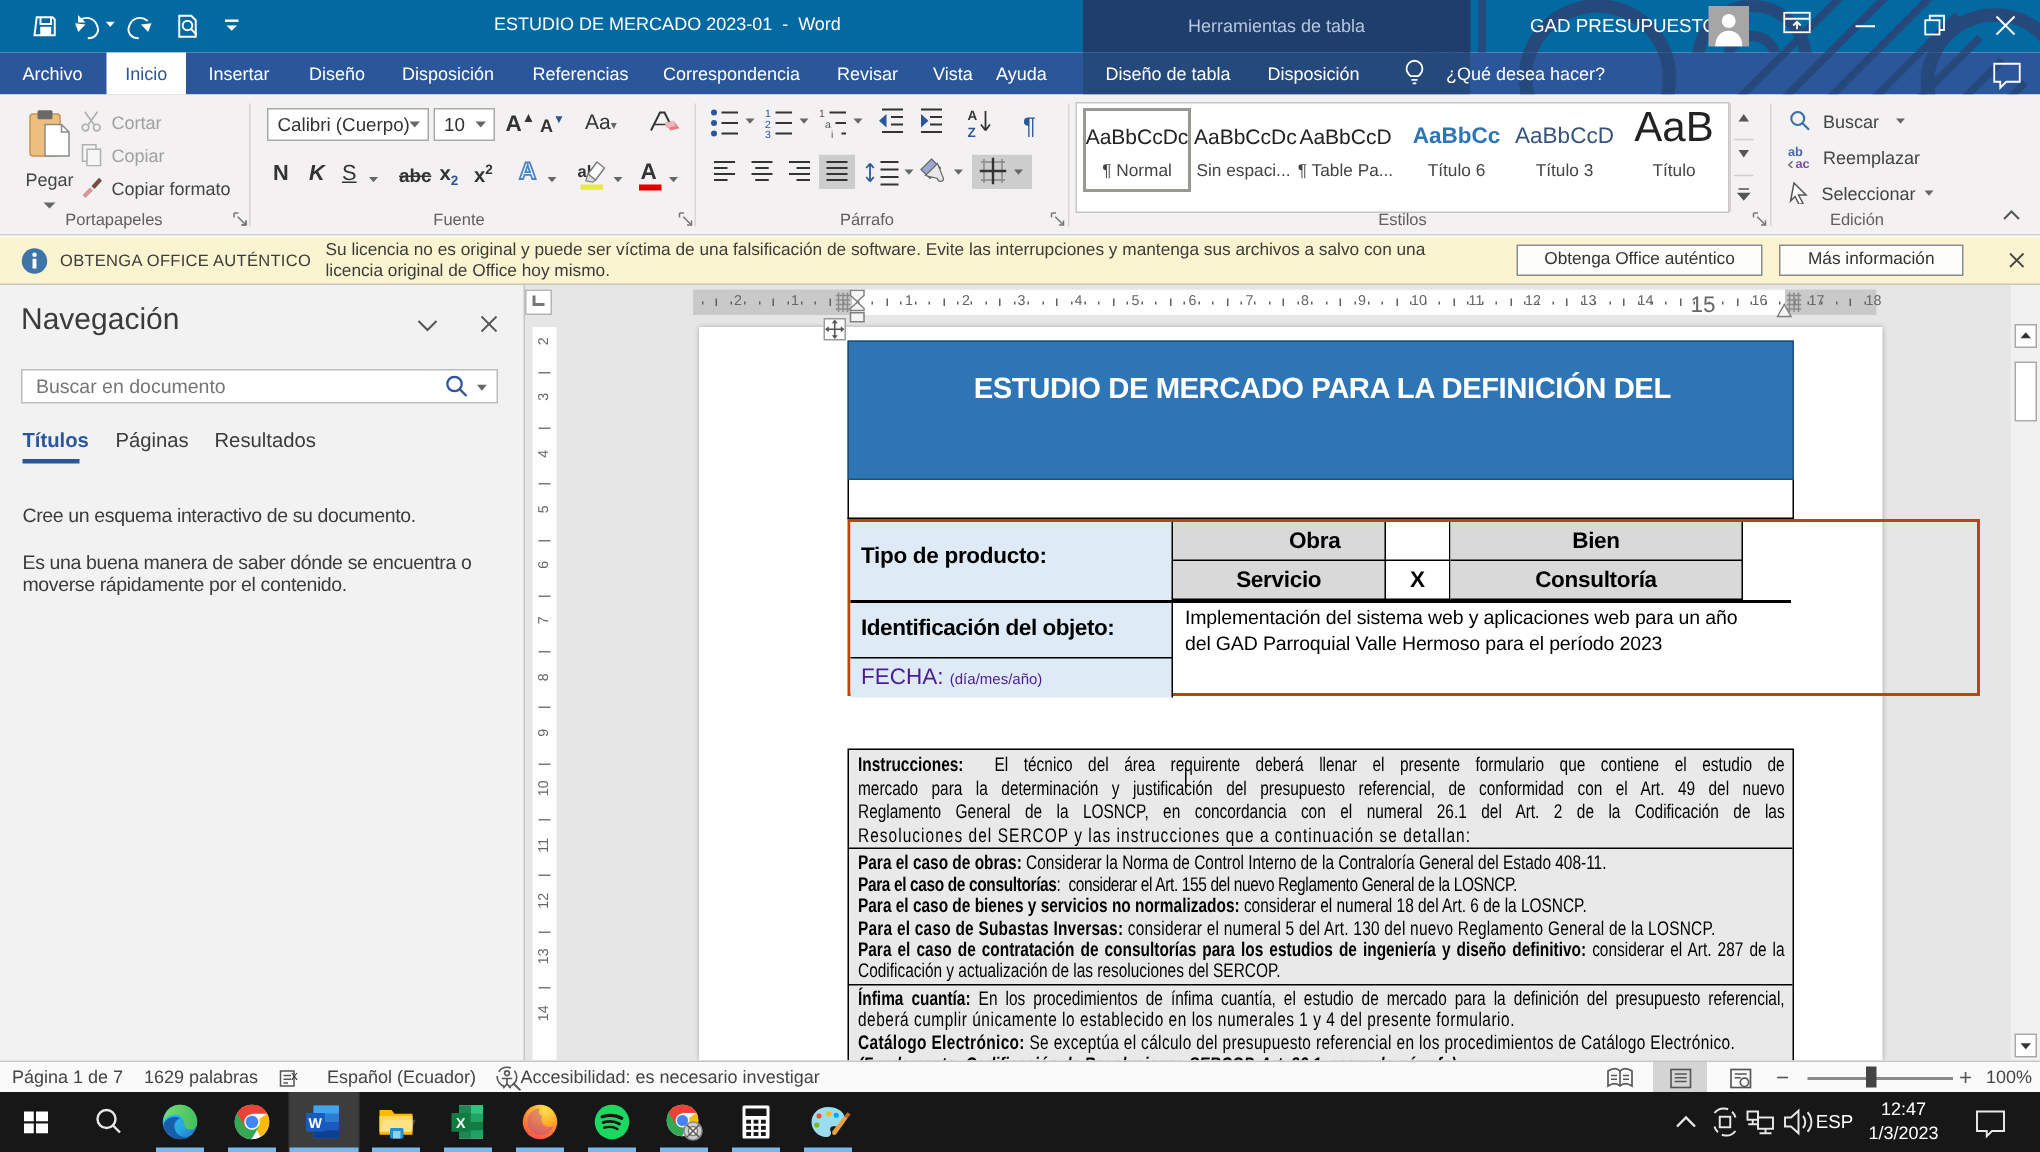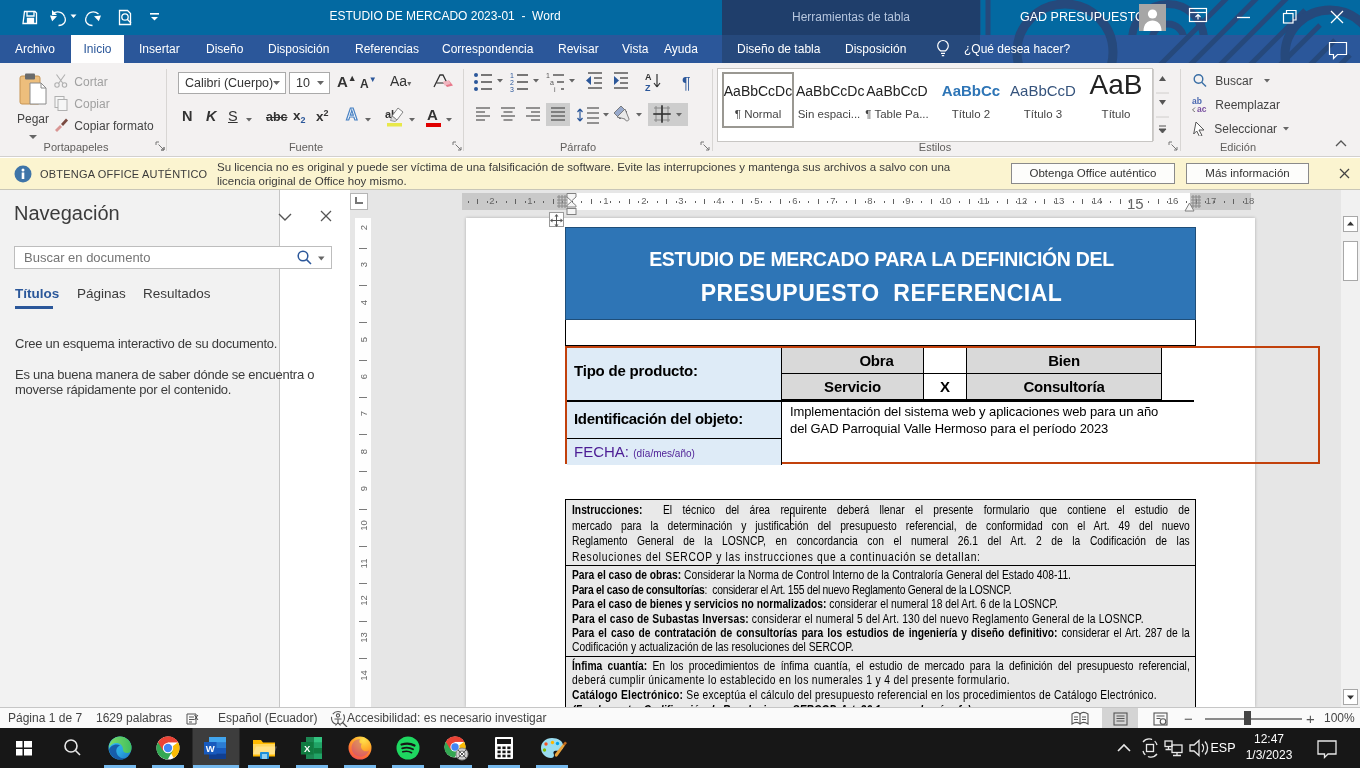--- a/index.html
+++ b/index.html
@@ -22,21 +22,21 @@
   .launch { position:absolute; bottom:5px; width:10px; height:10px; }
   .stile { position:absolute; text-align:center; white-space:nowrap; }
   .jl { text-align:justify; text-align-last:justify; white-space:nowrap; width:792px; transform:scaleX(0.78); transform-origin:0 50%; }
   .il { white-space:nowrap; transform:scaleX(0.78); transform-origin:0 50%; }
 
   
   #msgbar { left:0; top:158px; width:1360px; height:32px; background:#fbf4d0; border-bottom:1px solid #c8c6b8; }
   .mbtn { position:absolute; top:5px; height:21px; background:#fdfdfb; border:1px solid #8a8a8a; font-size:11.5px; color:#333; text-align:center; line-height:19px; }
 
   
-  #navpane { left:0; top:190px; width:280px; height:517px; background:#f2f2f2; border-right:1px solid #c6c6c6; }
+  #navpane { left:0; top:190px; width:350px; height:517px; background:#f2f2f2; border-right:1px solid #c6c6c6; }
 
   
   #docarea { left:350px; top:190px; width:991px; height:517px; background:#e6e6e6; overflow:hidden; }
   #page { position:absolute; left:116px; top:28px; width:789px; height:489px; background:#fff; box-shadow:0 0 3px rgba(0,0,0,.25); }
 
   
   #vscroll { left:1341px; top:190px; width:19px; height:517px; background:#f1f1f1; }
 
   
   #statusbar { left:0; top:707px; width:1360px; height:21px; background:#fafafa; border-top:1px solid #c6c6c6; font-size:12px; color:#444; }
@@ -383,21 +383,21 @@
   <div style="position:absolute;left:717px;top:5px;width:436px;height:74px;background:#fff;border:1px solid #c8c6c4;"></div>
   <div style="position:absolute;left:722px;top:9px;width:72px;height:56px;background:#f5f4f2;border:2px solid #9a9892;"></div>
   <div style="position:absolute;left:724px;top:11px;width:68px;height:52px;background:#fff;border:1px solid #fff;"></div>
   <div class="stile" style="left:722px;top:20px;width:72px;font-size:14px;color:#222;">AaBbCcDc</div>
   <div class="stile" style="left:722px;top:45px;width:72px;font-size:11.5px;color:#444;">¶ Normal</div>
   <div class="stile" style="left:796px;top:20px;width:66px;font-size:14px;color:#222;">AaBbCcDc</div>
   <div class="stile" style="left:796px;top:45px;width:66px;font-size:11.5px;color:#444;">Sin espaci...</div>
   <div class="stile" style="left:864px;top:20px;width:66px;font-size:14px;color:#222;">AaBbCcD</div>
   <div class="stile" style="left:864px;top:45px;width:66px;font-size:11.5px;color:#444;">¶ Table Pa...</div>
   <div class="stile" style="left:939px;top:19px;width:64px;font-size:15px;color:#2e75b6;font-weight:bold;">AaBbCc</div>
-  <div class="stile" style="left:939px;top:45px;width:64px;font-size:11.5px;color:#444;">Título 2</div>
+  <div class="stile" style="left:939px;top:45px;width:64px;font-size:11.5px;color:#444;">Título 6</div>
   <div class="stile" style="left:1009px;top:19px;width:68px;font-size:15px;color:#35537c;">AaBbCcD</div>
   <div class="stile" style="left:1009px;top:45px;width:68px;font-size:11.5px;color:#444;">Título 3</div>
   <div class="stile" style="left:1085px;top:6px;width:62px;font-size:28px;color:#222;">AaB</div>
   <div class="stile" style="left:1085px;top:45px;width:62px;font-size:11.5px;color:#444;">Título</div>
   <div style="position:absolute;left:1153px;top:6px;width:17px;height:72px;border-left:1px solid #d0cecc;">
     <svg width="17" height="72">
       <path d="M5 12 l7 0 -3.5 -5 z" fill="#555"></path>
       <line x1="2" y1="24" x2="15" y2="24" stroke="#d0cecc"></line>
       <path d="M5 31 l7 0 -3.5 5 z" fill="#555"></path>
       <line x1="2" y1="48" x2="15" y2="48" stroke="#d0cecc"></line>
@@ -666,21 +666,20 @@
   <div style="position:absolute;left:9px;top:356px;width:8px;height:1px;background:#7a7a7a;"></div>
   <div style="position:absolute;left:9px;top:393px;width:8px;height:1px;background:#7a7a7a;"></div>
   <div style="position:absolute;left:9px;top:431px;width:8px;height:1px;background:#7a7a7a;"></div>
   <div style="position:absolute;left:9px;top:468px;width:8px;height:1px;background:#7a7a7a;"></div>
   </div>
 
   <div id="page">
 
     <div style="position:absolute;left:99px;top:9px;width:631px;height:93px;background:#2e75b6;border:1px solid #1f4e79;">
       <div style="position:absolute;left:0;top:20px;width:631px;text-align:center;color:#fff;font-weight:bold;font-size:19.5px;letter-spacing:-0.3px;">ESTUDIO DE MERCADO PARA LA DEFINICIÓN DEL</div>
-      <div style="position:absolute;left:0;top:52px;width:631px;text-align:center;color:#fff;font-weight:bold;font-size:23px;letter-spacing:0.5px;">PRESUPUESTO&nbsp; REFERENCIAL</div>
     </div>
 
     <div style="position:absolute;left:99px;top:102px;width:631px;height:26px;border:1px solid #000;border-top:none;"></div>
 
     <div style="position:absolute;left:99px;top:128px;width:755px;height:118px;border:2px solid #c2410c;">
 
       <div style="position:absolute;left:0;top:0;width:215px;height:52px;background:#deebf7;border-right:1px solid #000;">
         <div style="position:absolute;left:7px;top:14px;font-weight:bold;font-size:15px;color:#000;letter-spacing:-0.2px;">Tipo de producto:</div>
       </div>
       <div style="position:absolute;left:215px;top:0;width:142px;height:26px;background:#d9d9d9;border-right:1px solid #000;border-bottom:1px solid #000;text-align:center;font-weight:bold;font-size:15px;line-height:25px;letter-spacing:-0.2px;padding-left:48px;">Obra</div>

